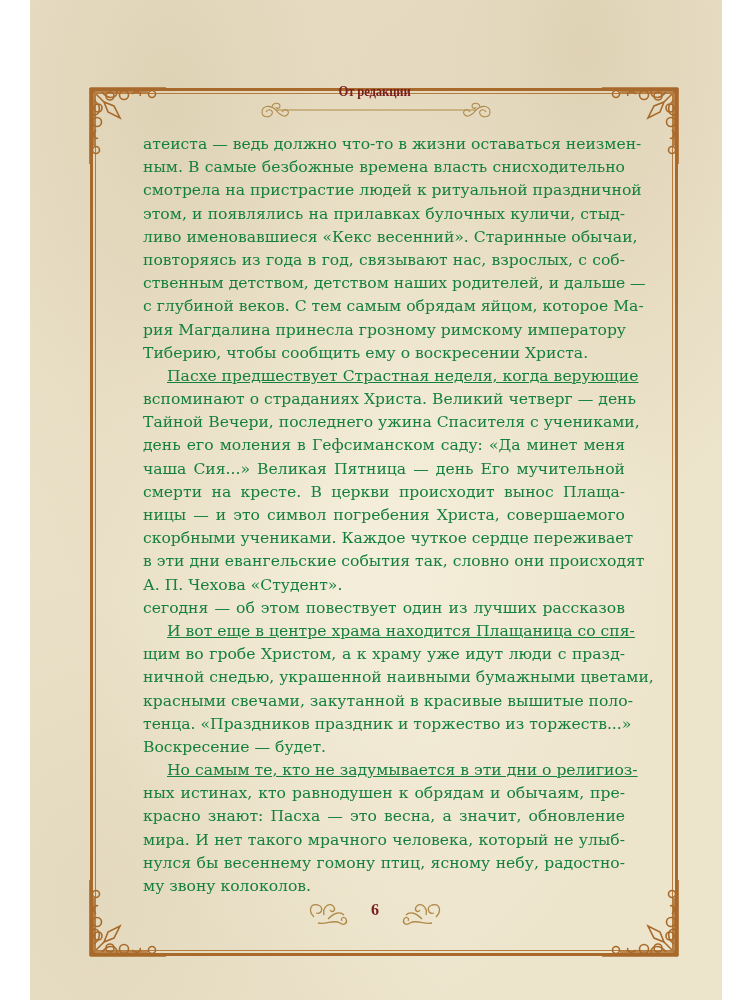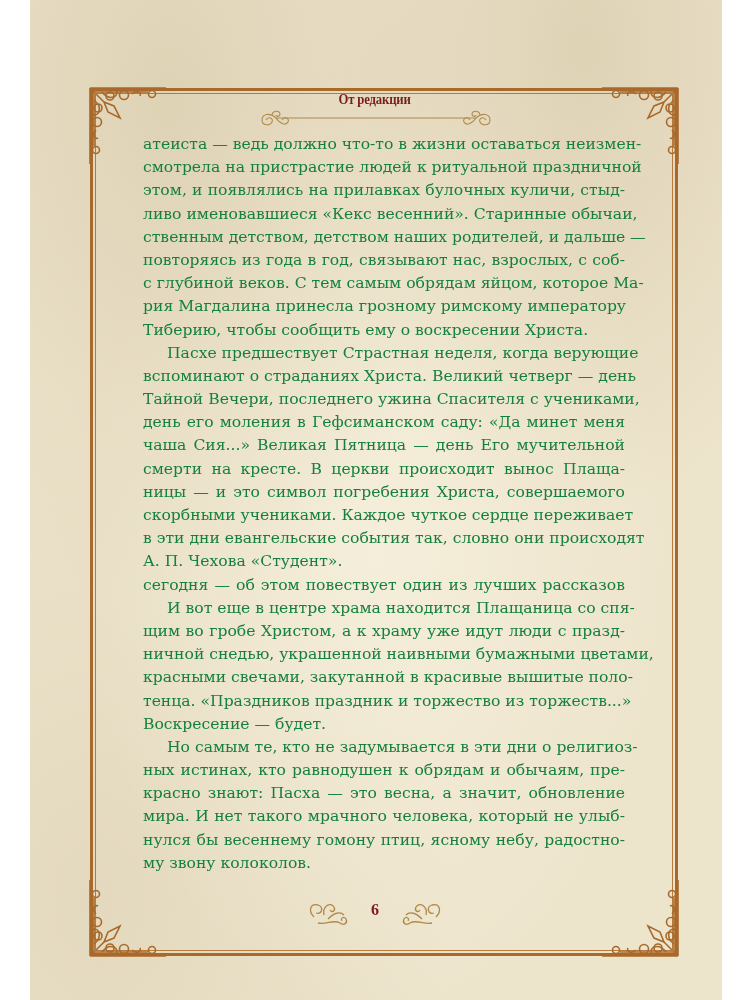--- a/index.html
+++ b/index.html
@@ -52,21 +52,20 @@
     .corner.tr { left: 600px; top: 86px; transform: scaleX(-1); }
     .corner.bl { left: 88px; top: 878px; transform: scaleY(-1); }
     .corner.br { left: 600px; top: 878px; transform: scale(-1,-1); }
 
     .header {
       position: absolute;
       left: 240px;
       top: 82px;
       width: 270px;
       text-align: center;
-      margin-top: 8px;
     }
     .header-title {
       font-family: "Liberation Serif", serif;
       font-weight: bold;
       font-size: 15px;
       color: #7a1f1f;
       letter-spacing: -0.2px;
       display: inline-block;
       transform: scaleX(0.85);
       line-height: 18px;
@@ -90,21 +89,21 @@
       color: #15803d;
     }
     .line {
       display: block;
       white-space: nowrap;
       text-align: justify;
       text-align-last: justify;
       height: 23.2px;
     }
     .line.last { text-align-last: left; }
-    .line.indent { padding-left: 24px; }
+    .line.indent { padding-left: 24px; text-decoration: underline; }
 
     .footer {
       position: absolute;
       left: 300px;
       top: 895px;
       width: 150px;
       height: 40px;
     }
     .footer svg { position: absolute; top: 4px; }
     .page-number {
@@ -217,25 +216,26 @@
     <path d="M18 6 C18 0, 26 0, 26 4 C26 7, 22 7, 22 5"></path>
     <path d="M222 8 C228 2, 236 4, 236 10 C236 16, 228 16, 226 12 C224 8, 230 6, 232 10"></path>
     <path d="M222 8 C218 14, 212 16, 210 12 C208 8, 214 6, 216 10"></path>
     <path d="M226 6 C226 0, 218 0, 218 4 C218 7, 222 7, 222 5"></path>
   </svg>
 </div>
 
 <div class="body-text">
   <div>
     <span class="line">атеиста — ведь должно что-то в жизни оставаться неизмен-</span>
+    <span class="line">ным. В самые безбожные времена власть снисходительно</span>
     <span class="line">смотрела на пристрастие людей к ритуальной праздничной</span>
     <span class="line">этом, и появлялись на прилавках булочных куличи, стыд-</span>
     <span class="line">ливо именовавшиеся «Кекс весенний». Старинные обычаи,</span>
+    <span class="line">повторяясь из года в год, связывают нас, взрослых, с соб-</span>
     <span class="line">ственным детством, детством наших родителей, и дальше —</span>
-    <span class="line">повторяясь из года в год, связывают нас, взрослых, с соб-</span>
     <span class="line">с глубиной веков. С тем самым обрядам яйцом, которое Ма-</span>
     <span class="line">рия Магдалина принесла грозному римскому императору</span>
     <span class="line last">Тиберию, чтобы сообщить ему о воскресении Христа.</span>
   </div>
   <div>
     <span class="line indent">Пасхе предшествует Страстная неделя, когда верующие</span>
     <span class="line">вспоминают о страданиях Христа. Великий четверг — день</span>
     <span class="line">Тайной Вечери, последнего ужина Спасителя с учениками,</span>
     <span class="line">день его моления в Гефсиманском саду: «Да минет меня</span>
     <span class="line">чаша Сия...» Великая Пятница — день Его мучительной</span>

